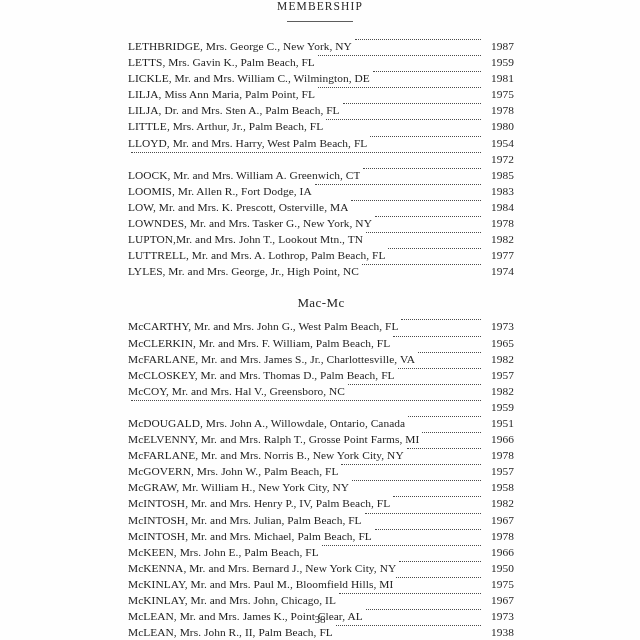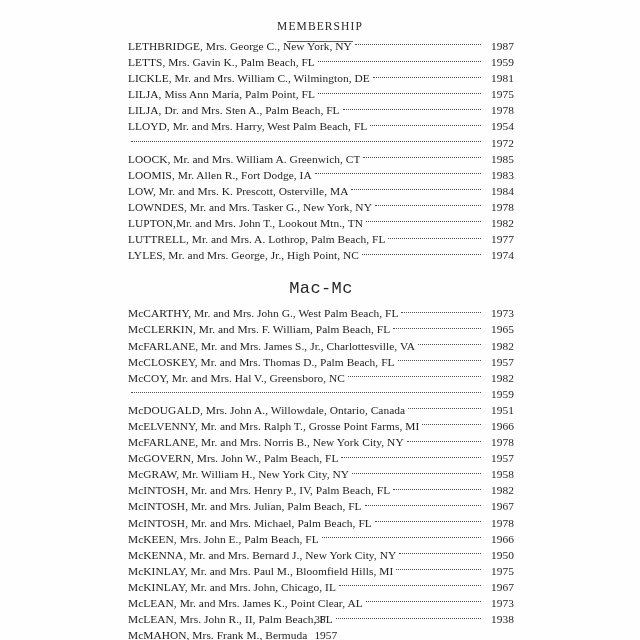--- a/index.html
+++ b/index.html
@@ -19,49 +19,48 @@
     width: 640px;
     height: 640px;
     background: #fefefe;
     box-sizing: border-box;
   }
   .page-header {
     text-align: center;
     font-size: 11.5px;
     letter-spacing: 1.1px;
     color: #2a2a2a;
-    padding-top: 20px;
+    padding-top: 0;
     font-family: "Liberation Serif", "DejaVu Serif", serif;
   }
   .header-rule {
     width: 66px;
     height: 1px;
     background: #5d5d5d;
     margin: 9px auto 0 auto;
   }
   .entries {
     position: absolute;
     left: 128px;
     top: 38px;
     width: 386px;
   }
   .section-label {
     text-align: center;
-    font-size: 17px;
+    font-size: 13px;
     color: #262626;
     margin: 13px 0 7px 0;
     letter-spacing: 0.4px;
-    font-family: Liberation Mono, monospace;
   }
   .section-label.tight-top {
     margin-top: 16px;
   }
   .entry {
     display: flex;
-    align-items: center;
+    align-items: flex-start;
     font-size: 11.4px;
     line-height: 16.1px;
     color: #1e1e1e;
     white-space: nowrap;
     letter-spacing: 0.05px;
   }
   .entry-name {
     flex: 0 1 auto;
     overflow: hidden;
     text-overflow: clip;
@@ -119,20 +118,25 @@
         <span class="entry-name">LILJA, Miss Ann Maria, Palm Point, FL</span>
         <span class="entry-leader"></span>
         <span class="entry-year">1975</span>
       </div>
       <div class="entry">
         <span class="entry-name">LILJA, Dr. and Mrs. Sten A., Palm Beach, FL</span>
         <span class="entry-leader"></span>
         <span class="entry-year">1978</span>
       </div>
       <div class="entry">
+        <span class="entry-name">LITTLE, Mrs. Arthur, Jr., Palm Beach, FL</span>
+        <span class="entry-leader"></span>
+        <span class="entry-year">1980</span>
+      </div>
+      <div class="entry">
         <span class="entry-name">LLOYD, Mr. and Mrs. Harry, West Palm Beach, FL</span>
         <span class="entry-leader"></span>
         <span class="entry-year">1954</span>
       </div>
       <div class="entry">
         <span class="entry-leader"></span>
         <span class="entry-year">1972</span>
       </div>
       <div class="entry">
         <span class="entry-name">LOOCK, Mr. and Mrs. William A. Greenwich, CT</span>

